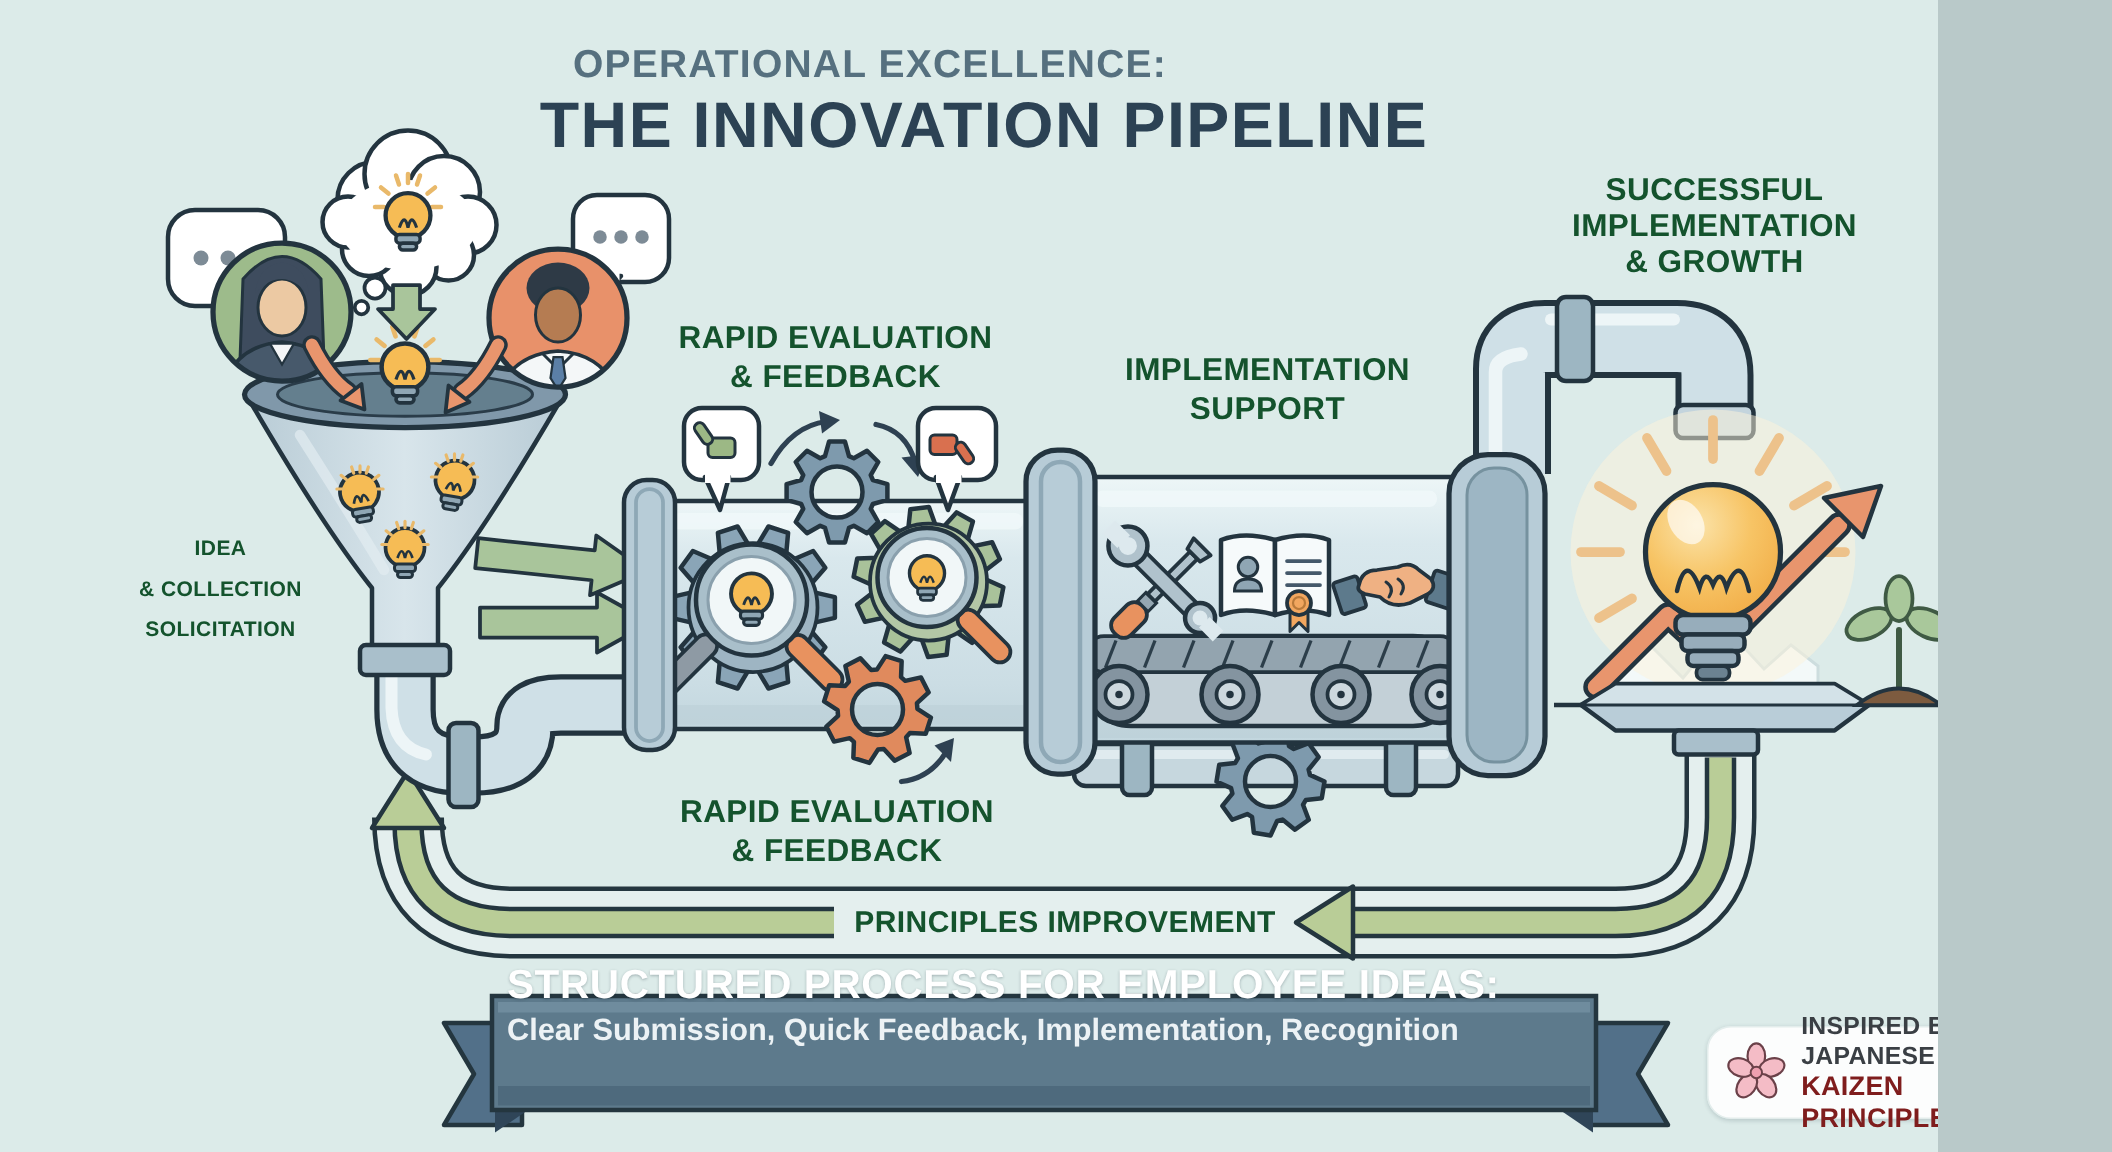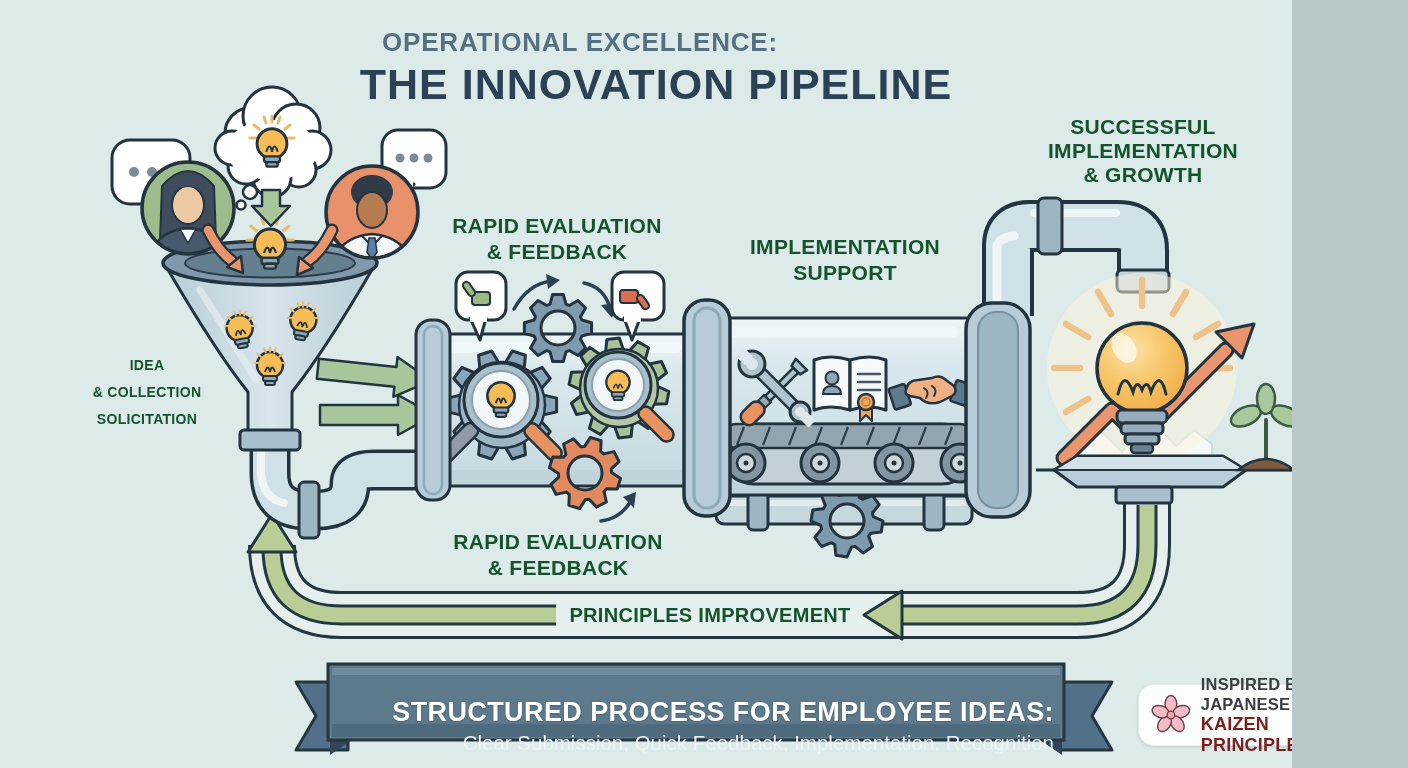--- a/index.html
+++ b/index.html
@@ -9,23 +9,23 @@
   .txt{position:absolute;z-index:2;text-align:center;color:#14532d;font-weight:800;letter-spacing:.3px}
   .title1{left:0;top:27px;width:100%;transform:translateX(-66px);font-size:26px;color:#56707f;letter-spacing:.8px}
   .title2{left:0;top:60px;width:100%;transform:translateX(10px);font-size:43px;color:#2c4254;letter-spacing:1px}
   .lbl{line-height:26px;font-size:21px}
   .lbl-idea{left:22px;top:352px;width:250px;font-size:14px;line-height:27px}
   .lbl-eval-top{left:432px;top:213px;width:250px}
   .lbl-impl{left:720px;top:234px;width:250px}
   .lbl-success{left:1018px;top:115px;width:250px;line-height:24px}
   .lbl-eval-bot{left:433px;top:529px;width:250px}
   .lbl-loop{left:560px;top:603px;width:300px;font-size:20px;line-height:24px}
-  .banner-text{position:absolute;left:338px;top:697px;width:716px;z-index:2;text-align:right;color:#fff}
+  .banner-text{position:absolute;left:338px;top:641px;width:716px;z-index:2;text-align:left;color:#fff}
   .banner-text .h{font-size:27px;font-weight:800;letter-spacing:.4px;text-shadow:0 1px 2px rgba(20,40,50,.3)}
-  .banner-text .s{font-size:20.5px;font-weight:400;margin-top:3px;color:#ecf2f5}
+  .banner-text .s{font-size:20.5px;font-weight:700;margin-top:3px;color:#ecf2f5}
   .badge{position:absolute;left:1138px;top:684px;width:258px;height:62px;z-index:3;
          background:rgba(253,254,254,.95);border:1px solid #e3edec;border-radius:16px;
          display:flex;align-items:center;gap:10px;padding:0 12px;box-sizing:border-box;
          box-shadow:0 1px 3px rgba(40,60,70,.18)}
   .badge .b1{font-size:16.5px;color:#3a3f44;font-weight:700;letter-spacing:.2px;line-height:20px}
   .badge .b2{font-size:18px;color:#7f1d1d;font-weight:800;letter-spacing:.2px;line-height:21px}
 </style>
 </head>
 <body>
 

